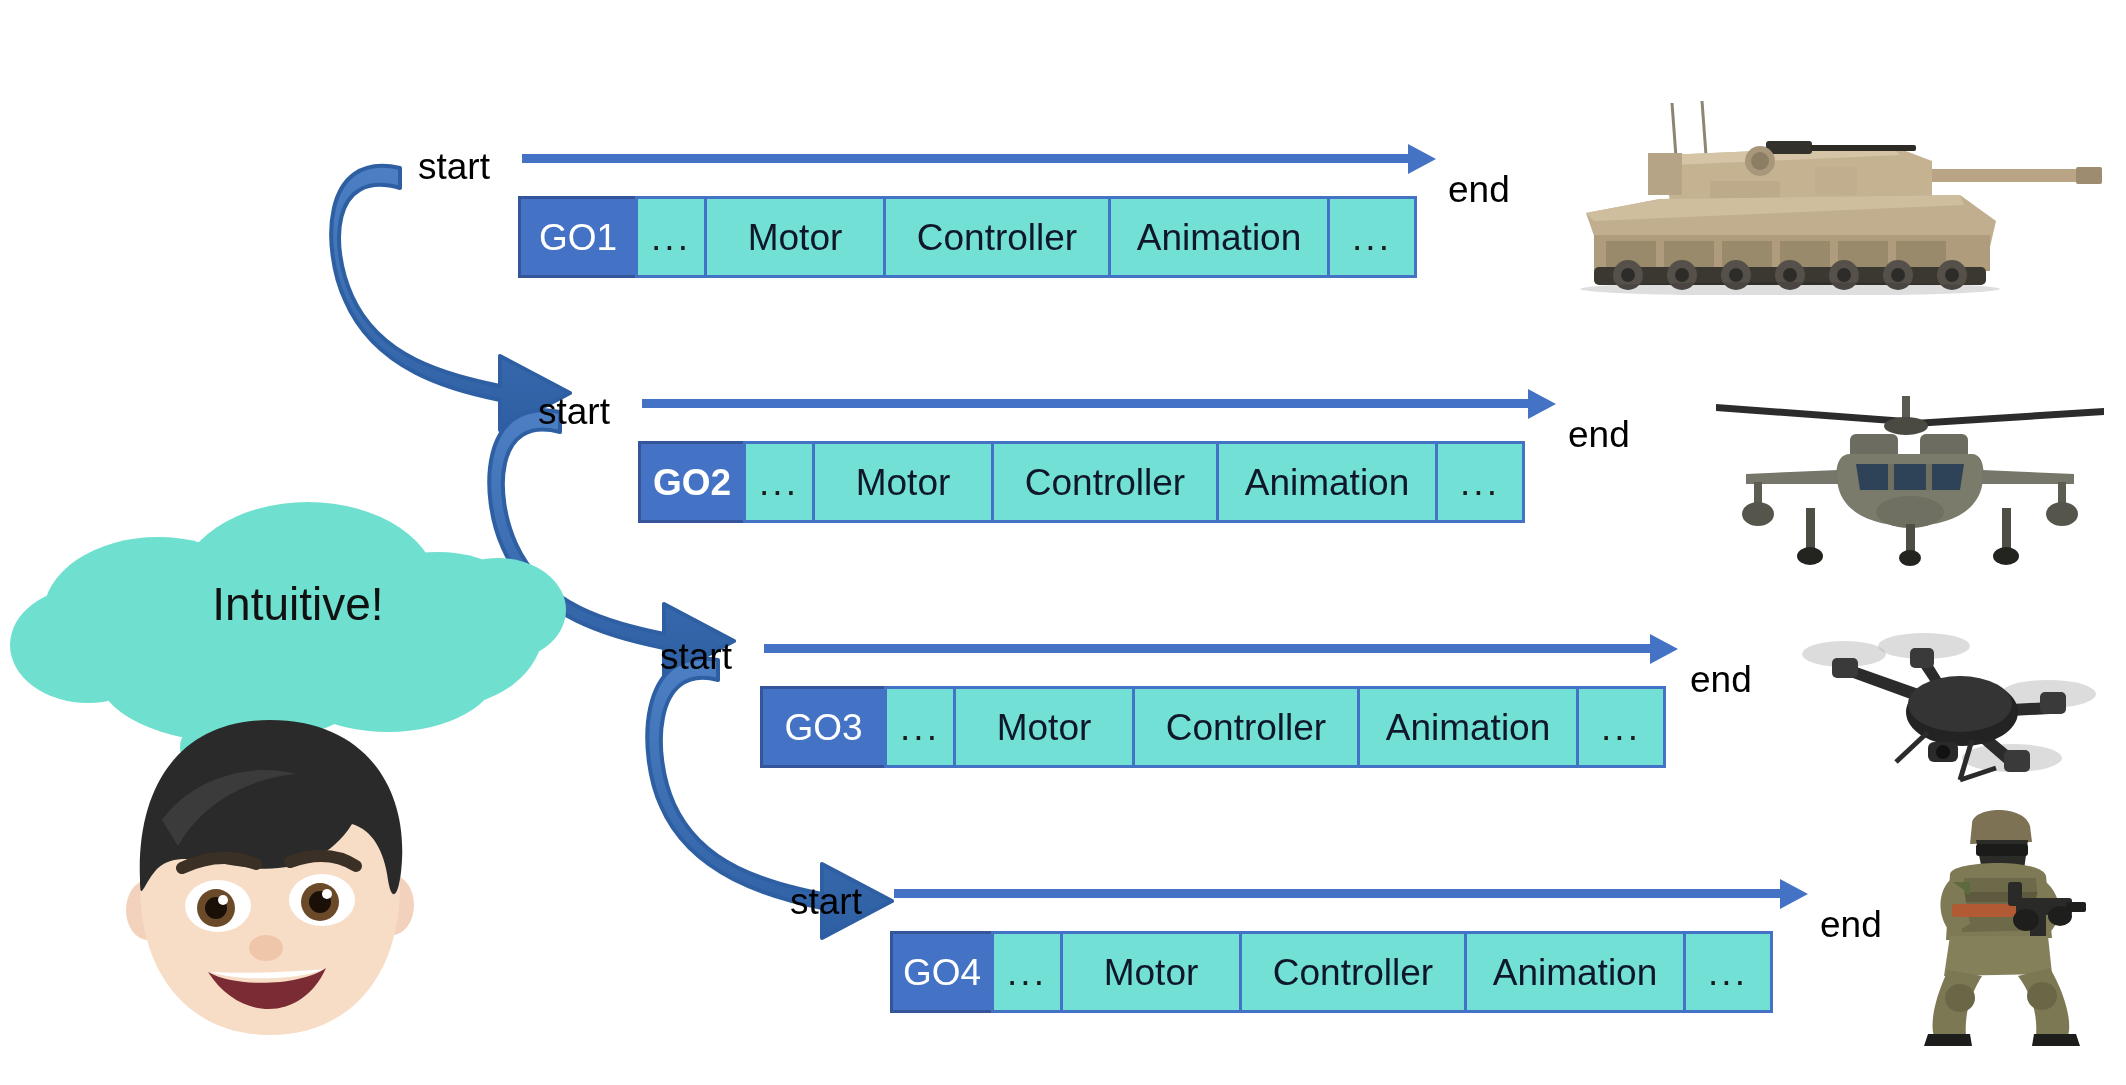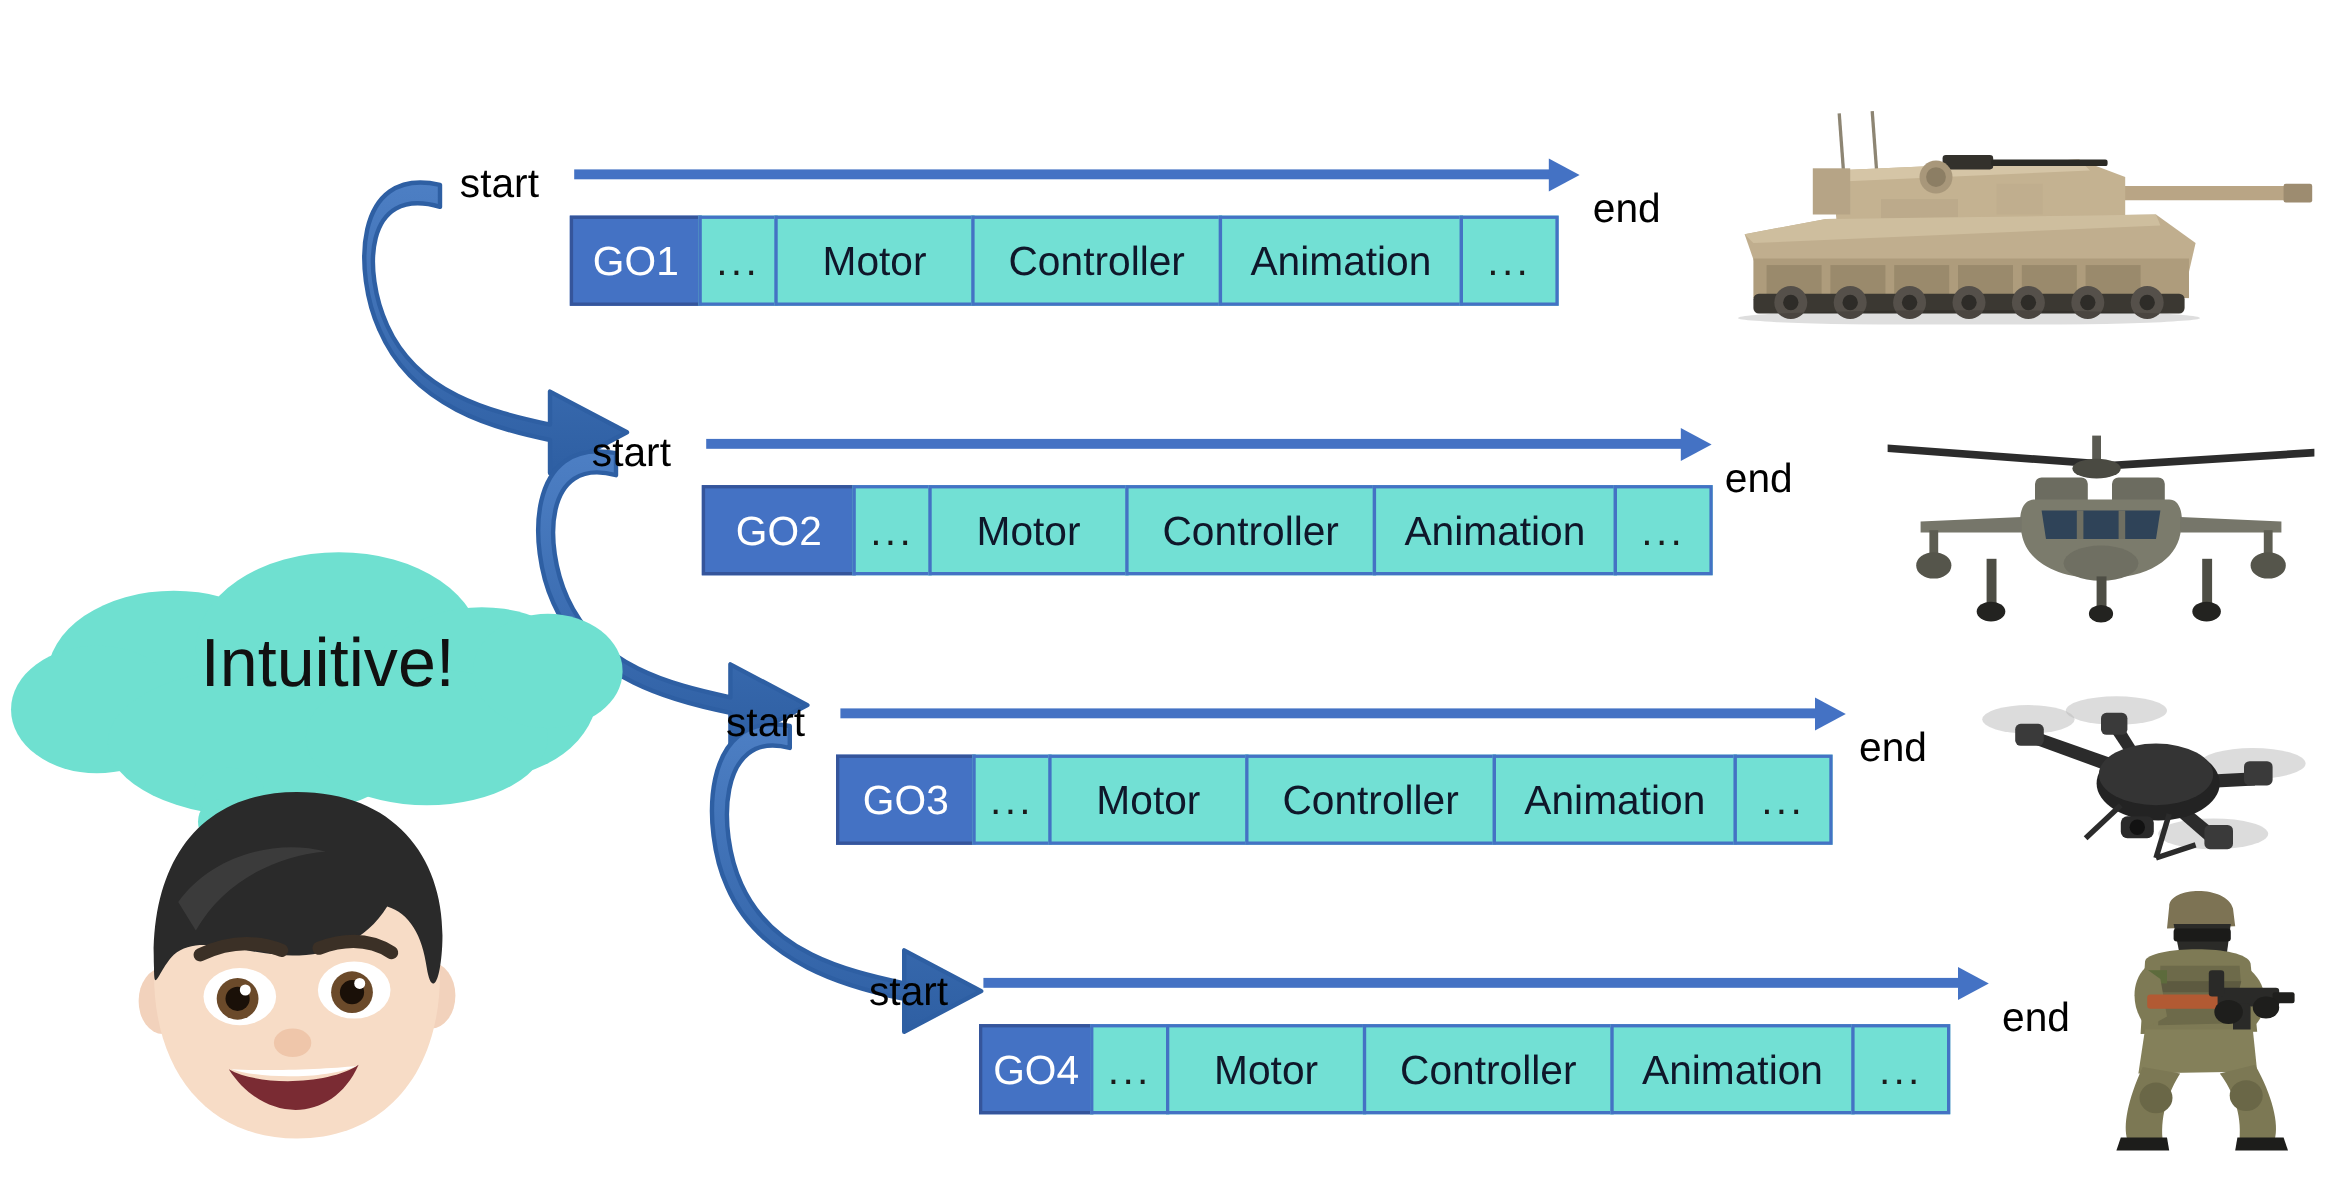--- a/index.html
+++ b/index.html
@@ -86,21 +86,21 @@
   
   #thought-cloud {
     position: absolute;
     left: 8px; top: 495px;
     width: 580px; height: 225px;
   }
   #cloud-text {
     position: absolute;
     left: 0; top: 0; width: 580px; height: 225px;
     display: flex; align-items: center; justify-content: center;
-    font-size: 62px; color: #111111;
+    font-size: 46px; color: #111111;
     z-index: 3;
     padding-bottom: 8px;
   }
 
   
   #memoji { position: absolute; left: 100px; top: 700px; width: 340px; height: 345px; }
 
   
   .object-art { position: absolute; }
 
@@ -219,21 +219,21 @@
   </div>
 
   <div class="timeline-row" style="left:538px; top:385px;">
     <div class="axis-wrap" style="width:1040px;">
       <span class="start-label">start</span>
       <div class="axis-line" style="left:104px; width:890px;"></div>
       <div class="axis-head" style="left:990px;"></div>
       <span class="end-label" style="left:1030px;">end</span>
     </div>
     <div class="boxes" style="left:100px;">
-      <div class="box go" style="width:140px;">GO2</div>
+      <div class="box go" style="width:108px;font-weight:bold;">GO2</div>
       <div class="box dots" style="width:72px;">...</div>
       <div class="box" style="width:182px;">Motor</div>
       <div class="box" style="width:228px;">Controller</div>
       <div class="box" style="width:222px;">Animation</div>
       <div class="box dots" style="width:90px;">...</div>
     </div>
   </div>
 
   <div class="timeline-row" style="left:660px; top:630px;">
     <div class="axis-wrap" style="width:1040px;">

